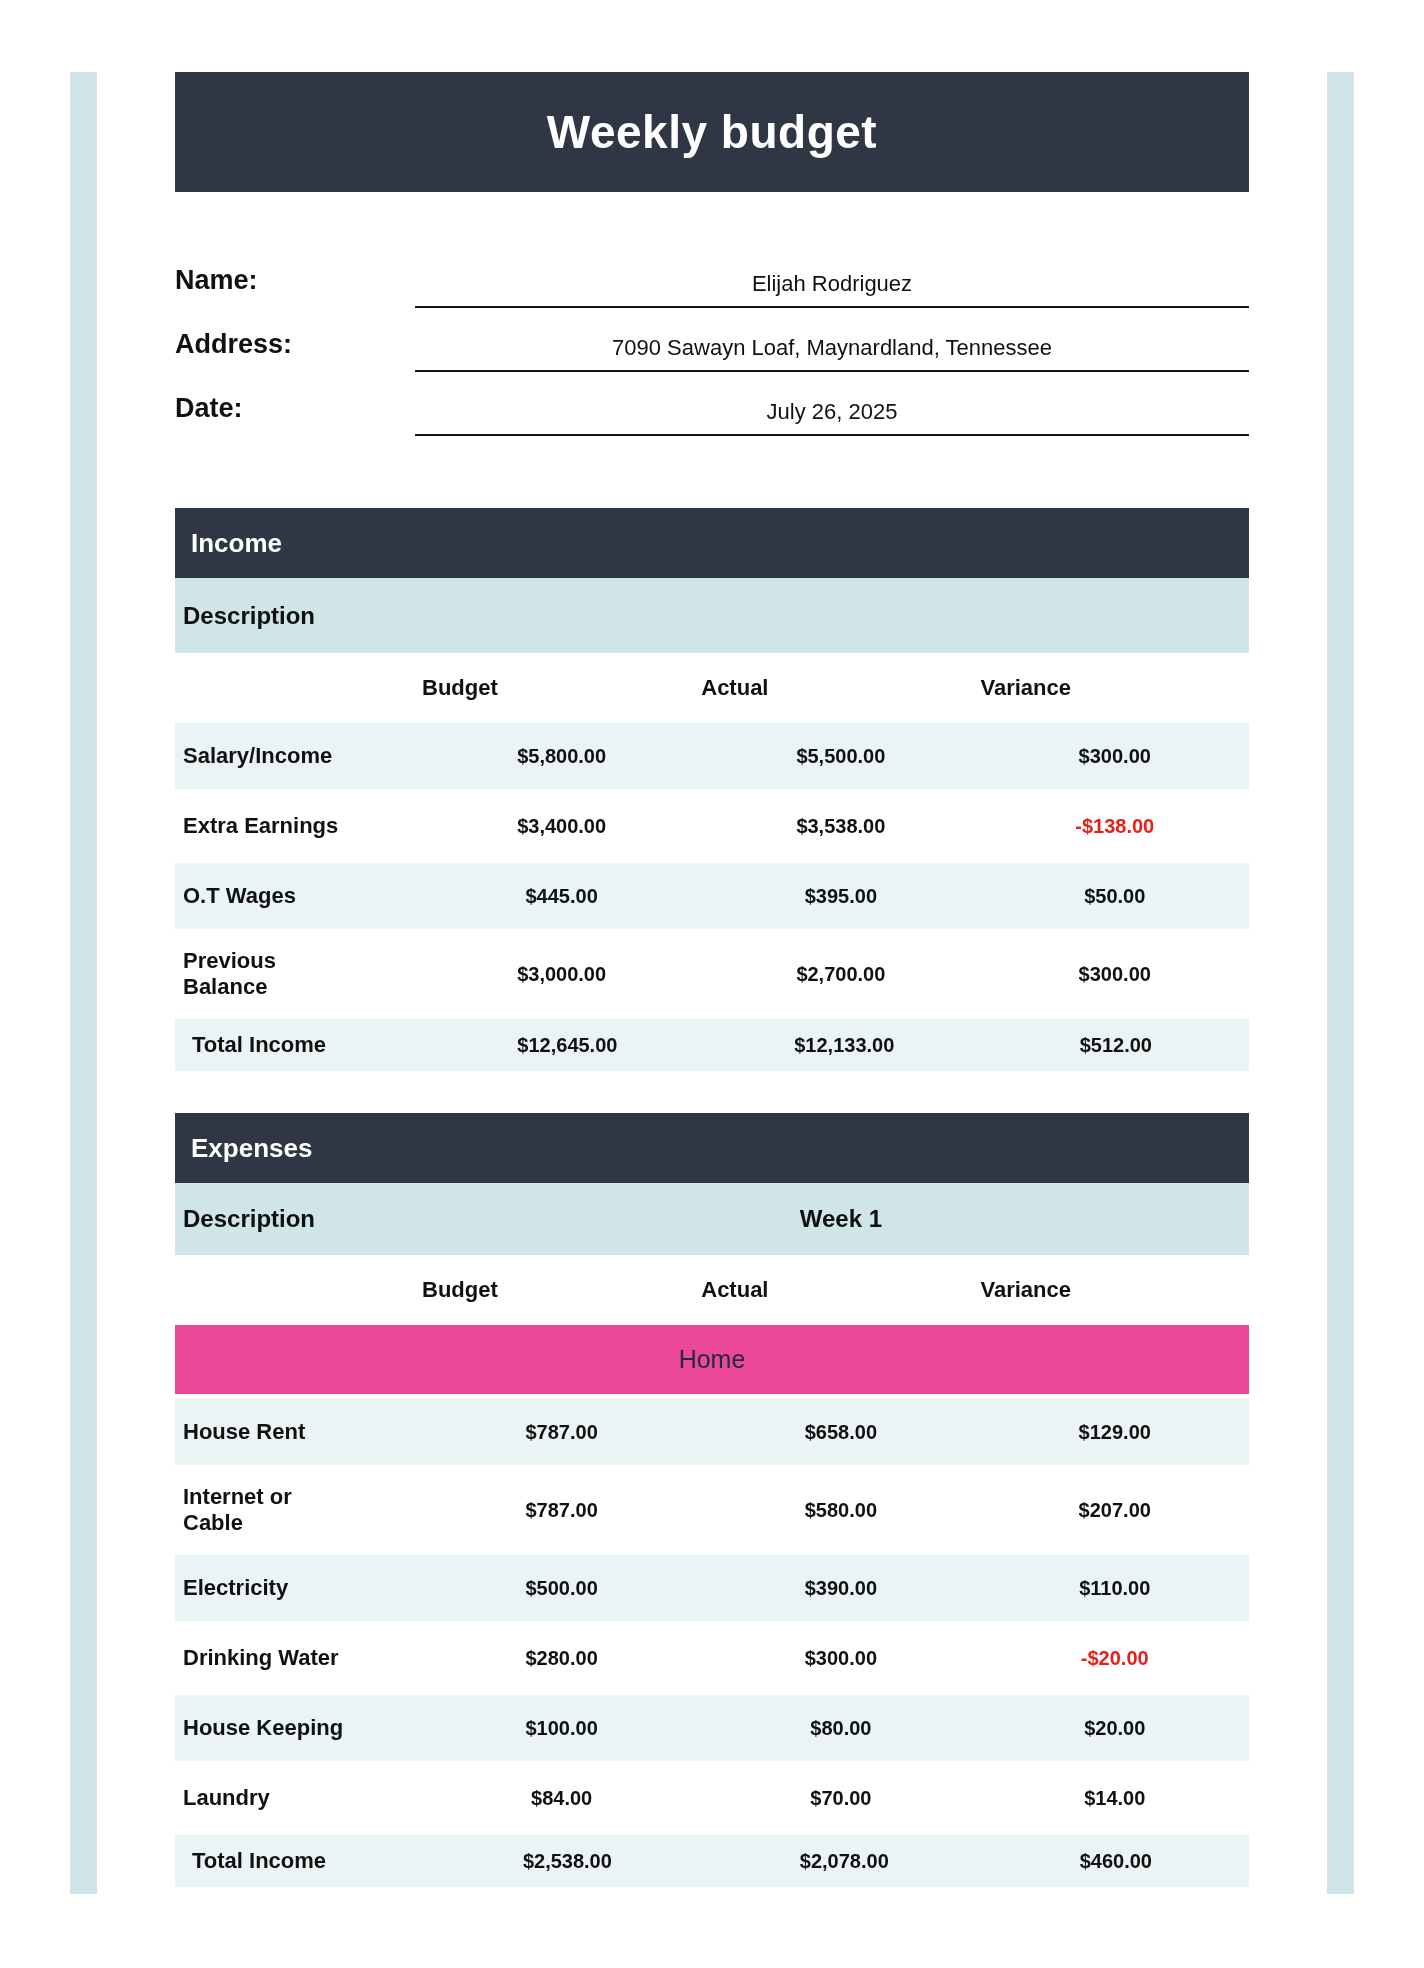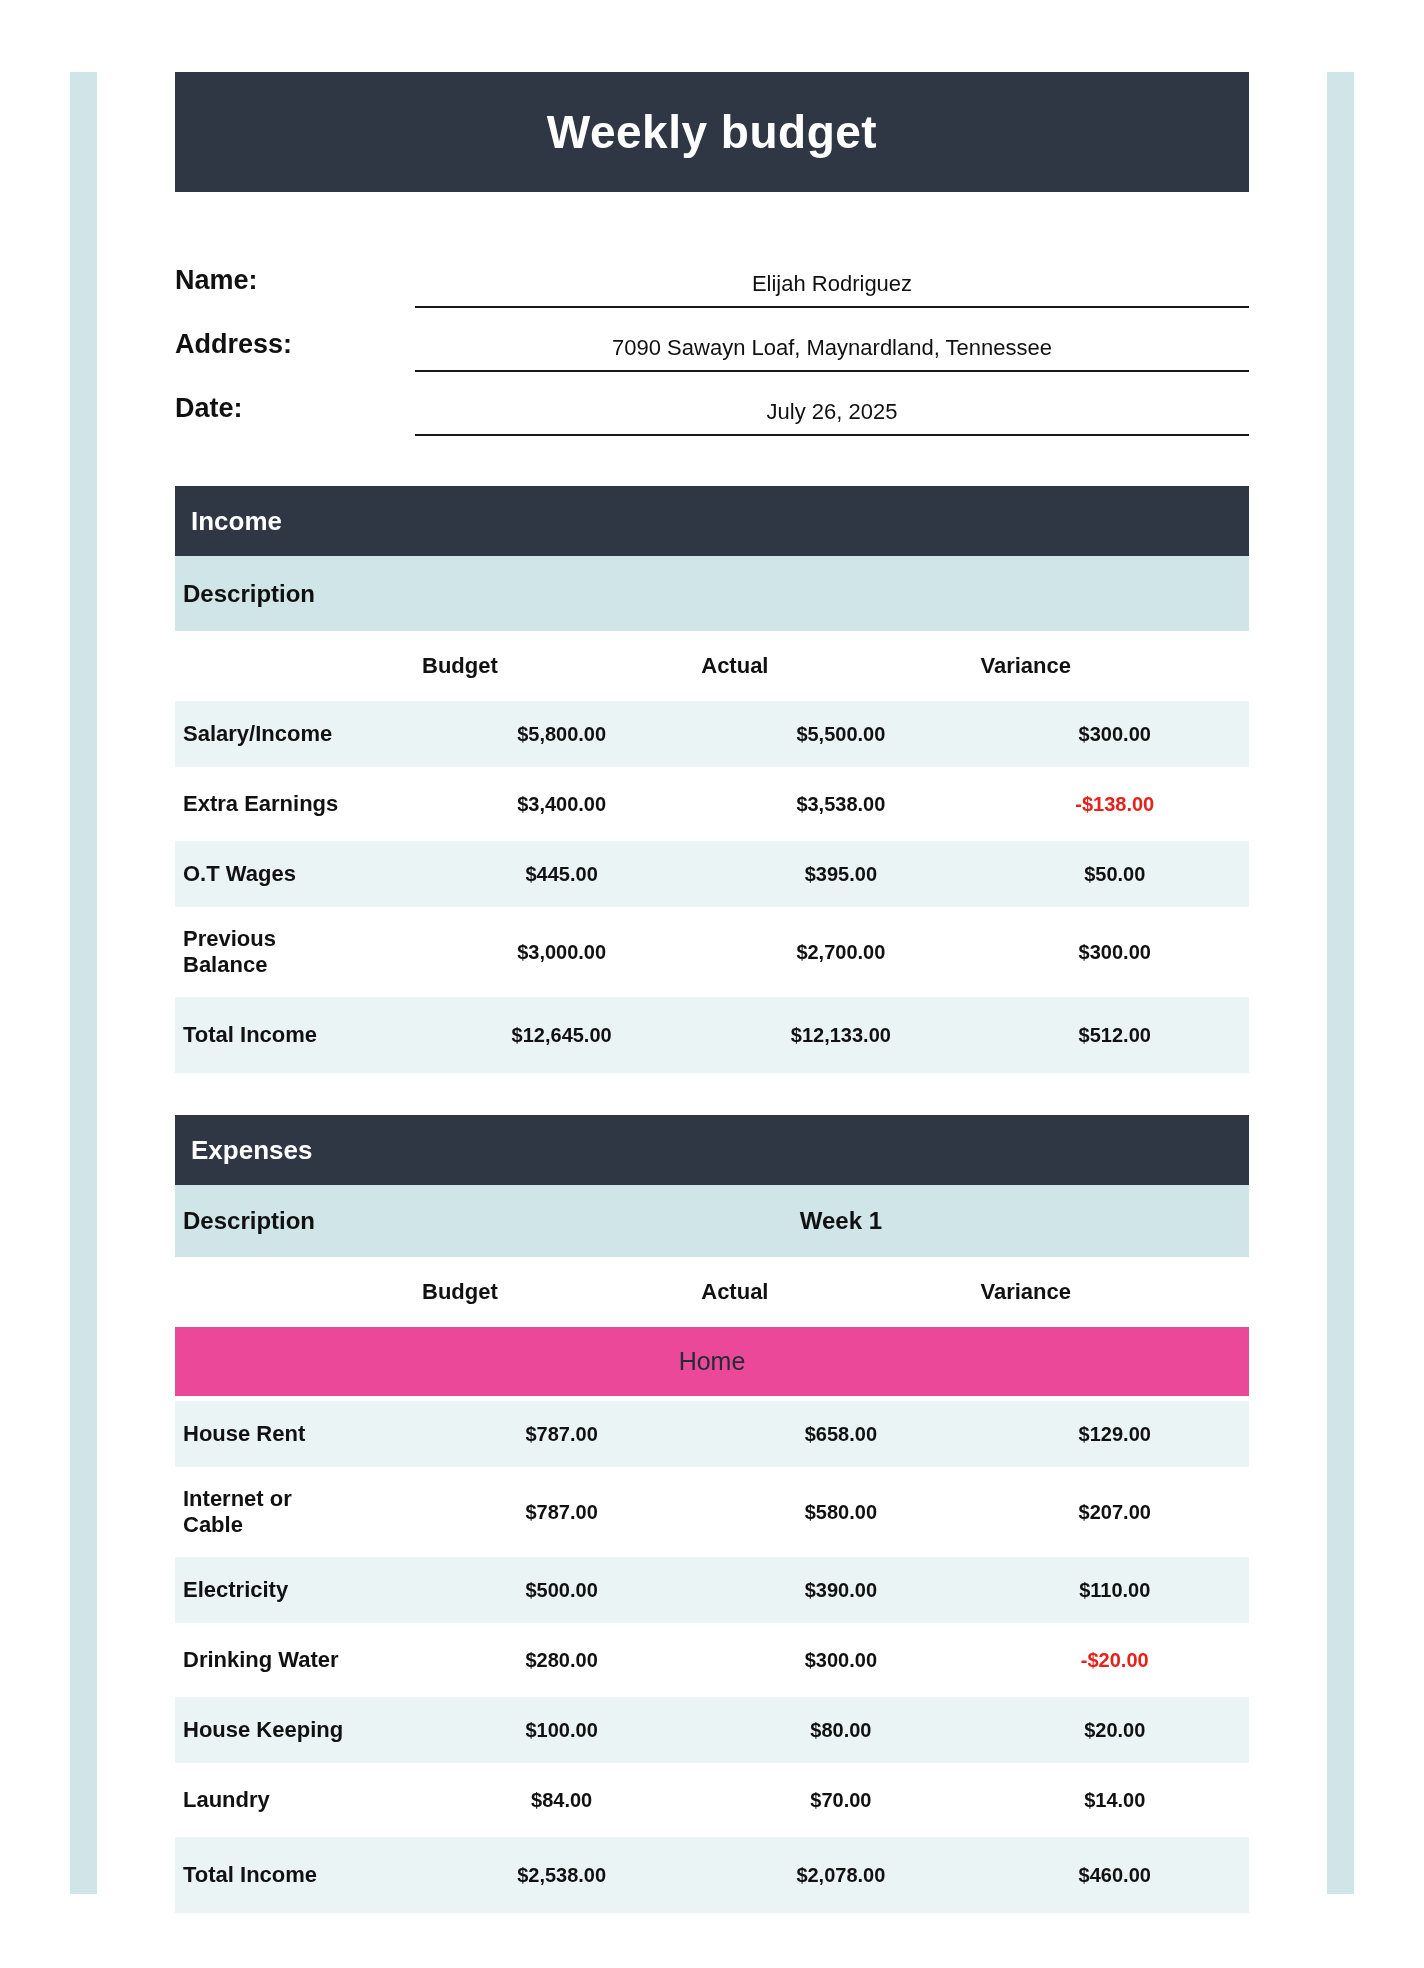--- a/index.html
+++ b/index.html
@@ -34,21 +34,21 @@
     width: 240px; box-sizing: border-box;
     font-size: 27px; font-weight: bold; padding-bottom: 12px;
   }
   .field-value {
     flex: 1; text-align: center;
     font-size: 22px; padding-bottom: 9px;
     border-bottom: 2px solid #161616;
   }
 
   
-  .budget-section { margin-top: 50px; }
+  .budget-section { margin-top: 72px; }
   .budget-section.expenses { margin-top: 42px; }
 
   .section-header {
     height: 70px; background: #2e3743; color: #ffffff;
     display: flex; align-items: center;
     padding-left: 16px; box-sizing: border-box;
     font-size: 26px; font-weight: bold;
   }
   .desc-band {
     background: #cfe5e7; height: 75px;
@@ -69,21 +69,21 @@
 
   .data-row { height: 66px; margin-bottom: 4px; font-size: 20px; background: #ffffff; }
   .data-row.pale { background: #ebf4f5; }
   .data-row.tall { height: 82px; }
   .row-label {
     font-weight: bold; font-size: 22px; padding-left: 8px;
     white-space: pre-line; line-height: 1.18;
   }
   .money { text-align: center; font-weight: bold; }
   .money.negative { color: #e8201a; }
-  .total-row { height: 76px; margin-bottom: 0; }
+  .total-row { height: 52px; margin-bottom: 0; padding-left: 9px; }
   .total-row .money { font-weight: bold; }
 
   .category-band {
     height: 69px; background: #ec4899; margin-bottom: 5px;
     display: flex; align-items: center; justify-content: center;
     font-size: 25px; color: #212c36;
   }
 </style>
 </head>
 <body>

